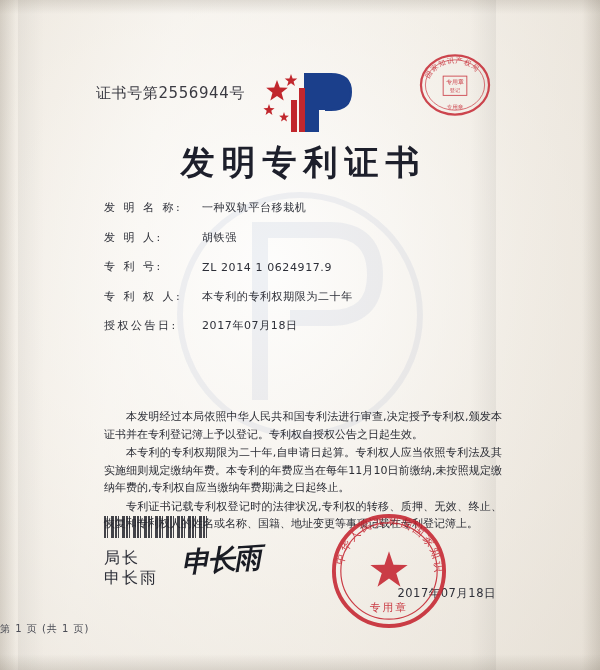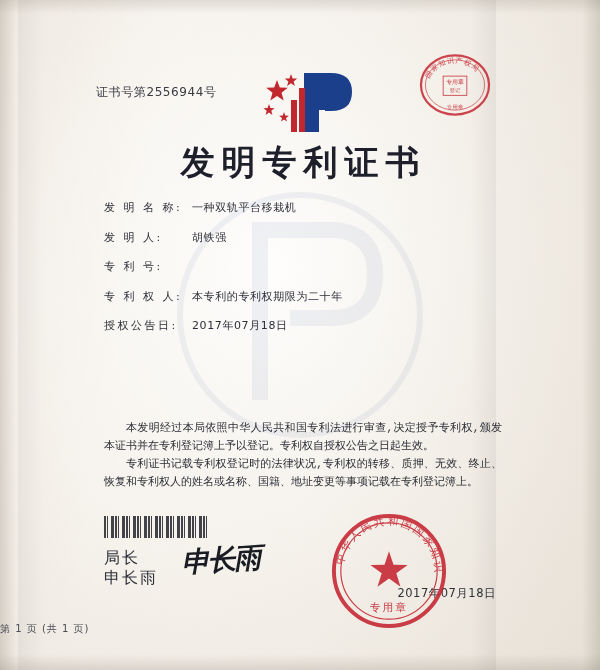--- a/index.html
+++ b/index.html
@@ -59,21 +59,21 @@
   .content {
     position: absolute;
     inset: 0;
   }
 
   
   .cert-no {
     position: absolute;
     left: 96px;
     top: 84px;
-    font-size: 12px;
+    font-size: 15px;
     color: #3a3a42;
     letter-spacing: 0.6px;
     white-space: nowrap;
   }
 
   
   .emblem {
     position: absolute;
     left: 247px;
     top: 66px;
@@ -110,33 +110,33 @@
     color: #2d2f38;
     white-space: nowrap;
   }
   .field-label {
     width: 88px;
     flex: 0 0 88px;
     letter-spacing: 2.5px;
   }
   .field-value {
     letter-spacing: 0.6px;
+    margin-left: 10px;
   }
 
   
   .body-text {
     position: absolute;
     left: 104px;
-    top: 420px;
+    top: 408px;
     width: 398px;
     font-size: 11px;
     line-height: 17.5px;
     color: #2b2d35;
     text-align: justify;
-    font-family: Liberation Mono, monospace;
   }
   .body-text p {
     margin: 0 0 1px 0;
     text-indent: 22px;
   }
 
   
   .barcode {
     position: absolute;
     left: 104px;
@@ -270,33 +270,35 @@
       <div class="field-row">
         <span class="field-label">发 明 名 称:</span>
         <span class="field-value">一种双轨平台移栽机</span>
       </div>
       <div class="field-row">
         <span class="field-label">发 明 人:</span>
         <span class="field-value">胡铁强</span>
       </div>
       <div class="field-row">
         <span class="field-label">专 利 号:</span>
+        <span class="field-value">ZL 2014 1 0624917.9</span>
       </div>
       <div class="field-row">
         <span class="field-label">专 利 权 人:</span>
         <span class="field-value">本专利的专利权期限为二十年</span>
       </div>
       <div class="field-row">
         <span class="field-label">授权公告日:</span>
         <span class="field-value">2017年07月18日</span>
       </div>
     </div>
 
     <div class="body-text">
       <p>本发明经过本局依照中华人民共和国专利法进行审查,决定授予专利权,颁发本证书并在专利登记簿上予以登记。专利权自授权公告之日起生效。</p>
+      <p>本专利的专利权期限为二十年,自申请日起算。专利权人应当依照专利法及其实施细则规定缴纳年费。本专利的年费应当在每年11月10日前缴纳,未按照规定缴纳年费的,专利权自应当缴纳年费期满之日起终止。</p>
       <p>专利证书记载专利权登记时的法律状况,专利权的转移、质押、无效、终止、恢复和专利权人的姓名或名称、国籍、地址变更等事项记载在专利登记簿上。</p>
     </div>
 
     <div class="barcode"></div>
 
     <div class="sig-block">
       <div>局长</div>
       <div>申长雨</div>
     </div>
 

